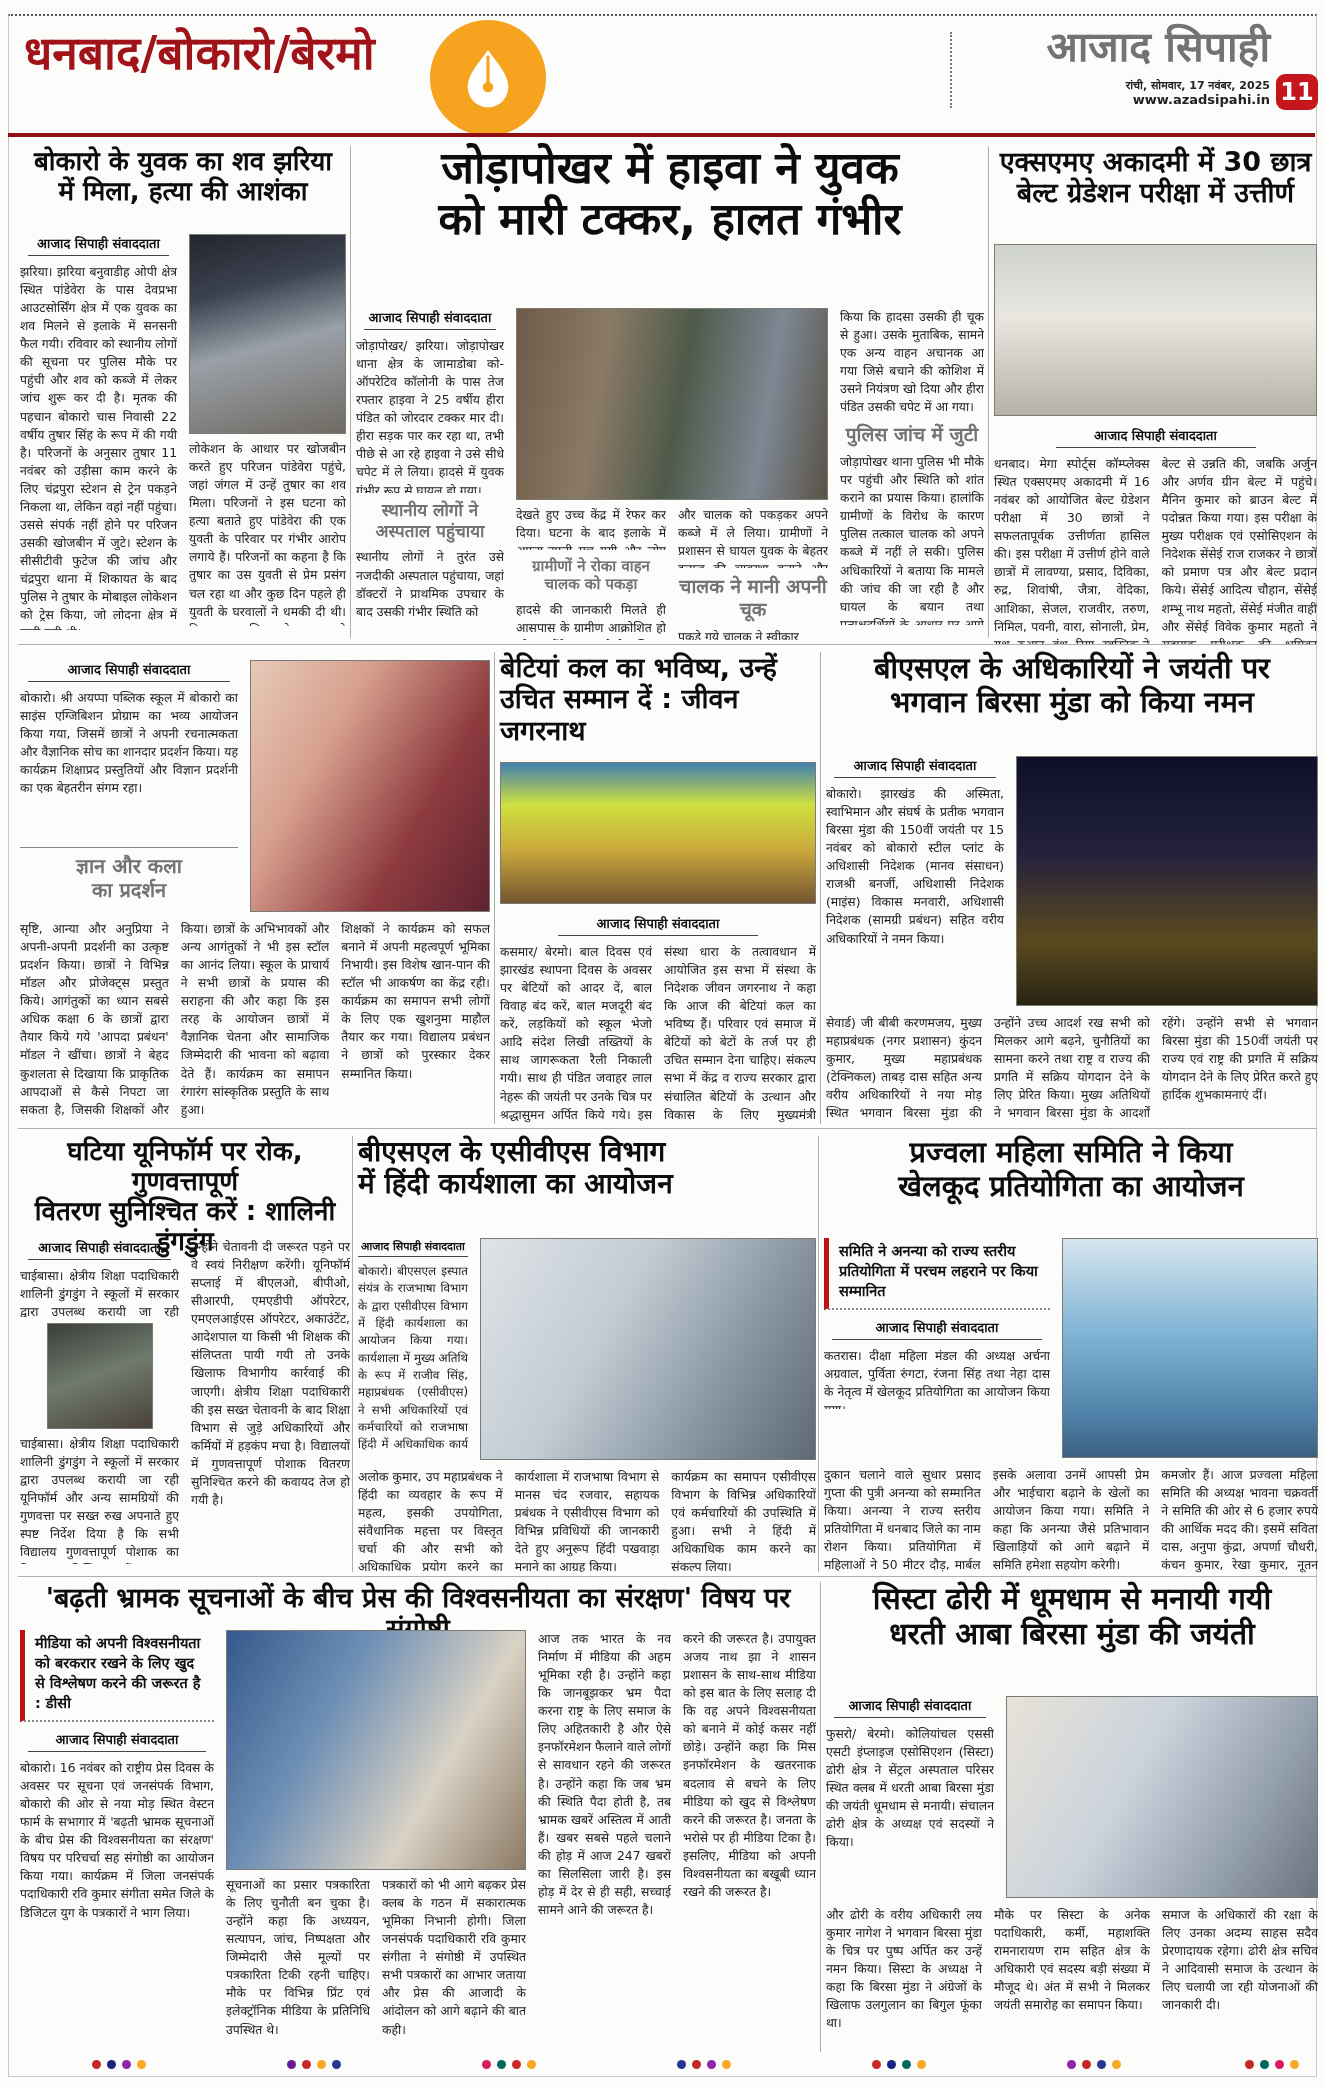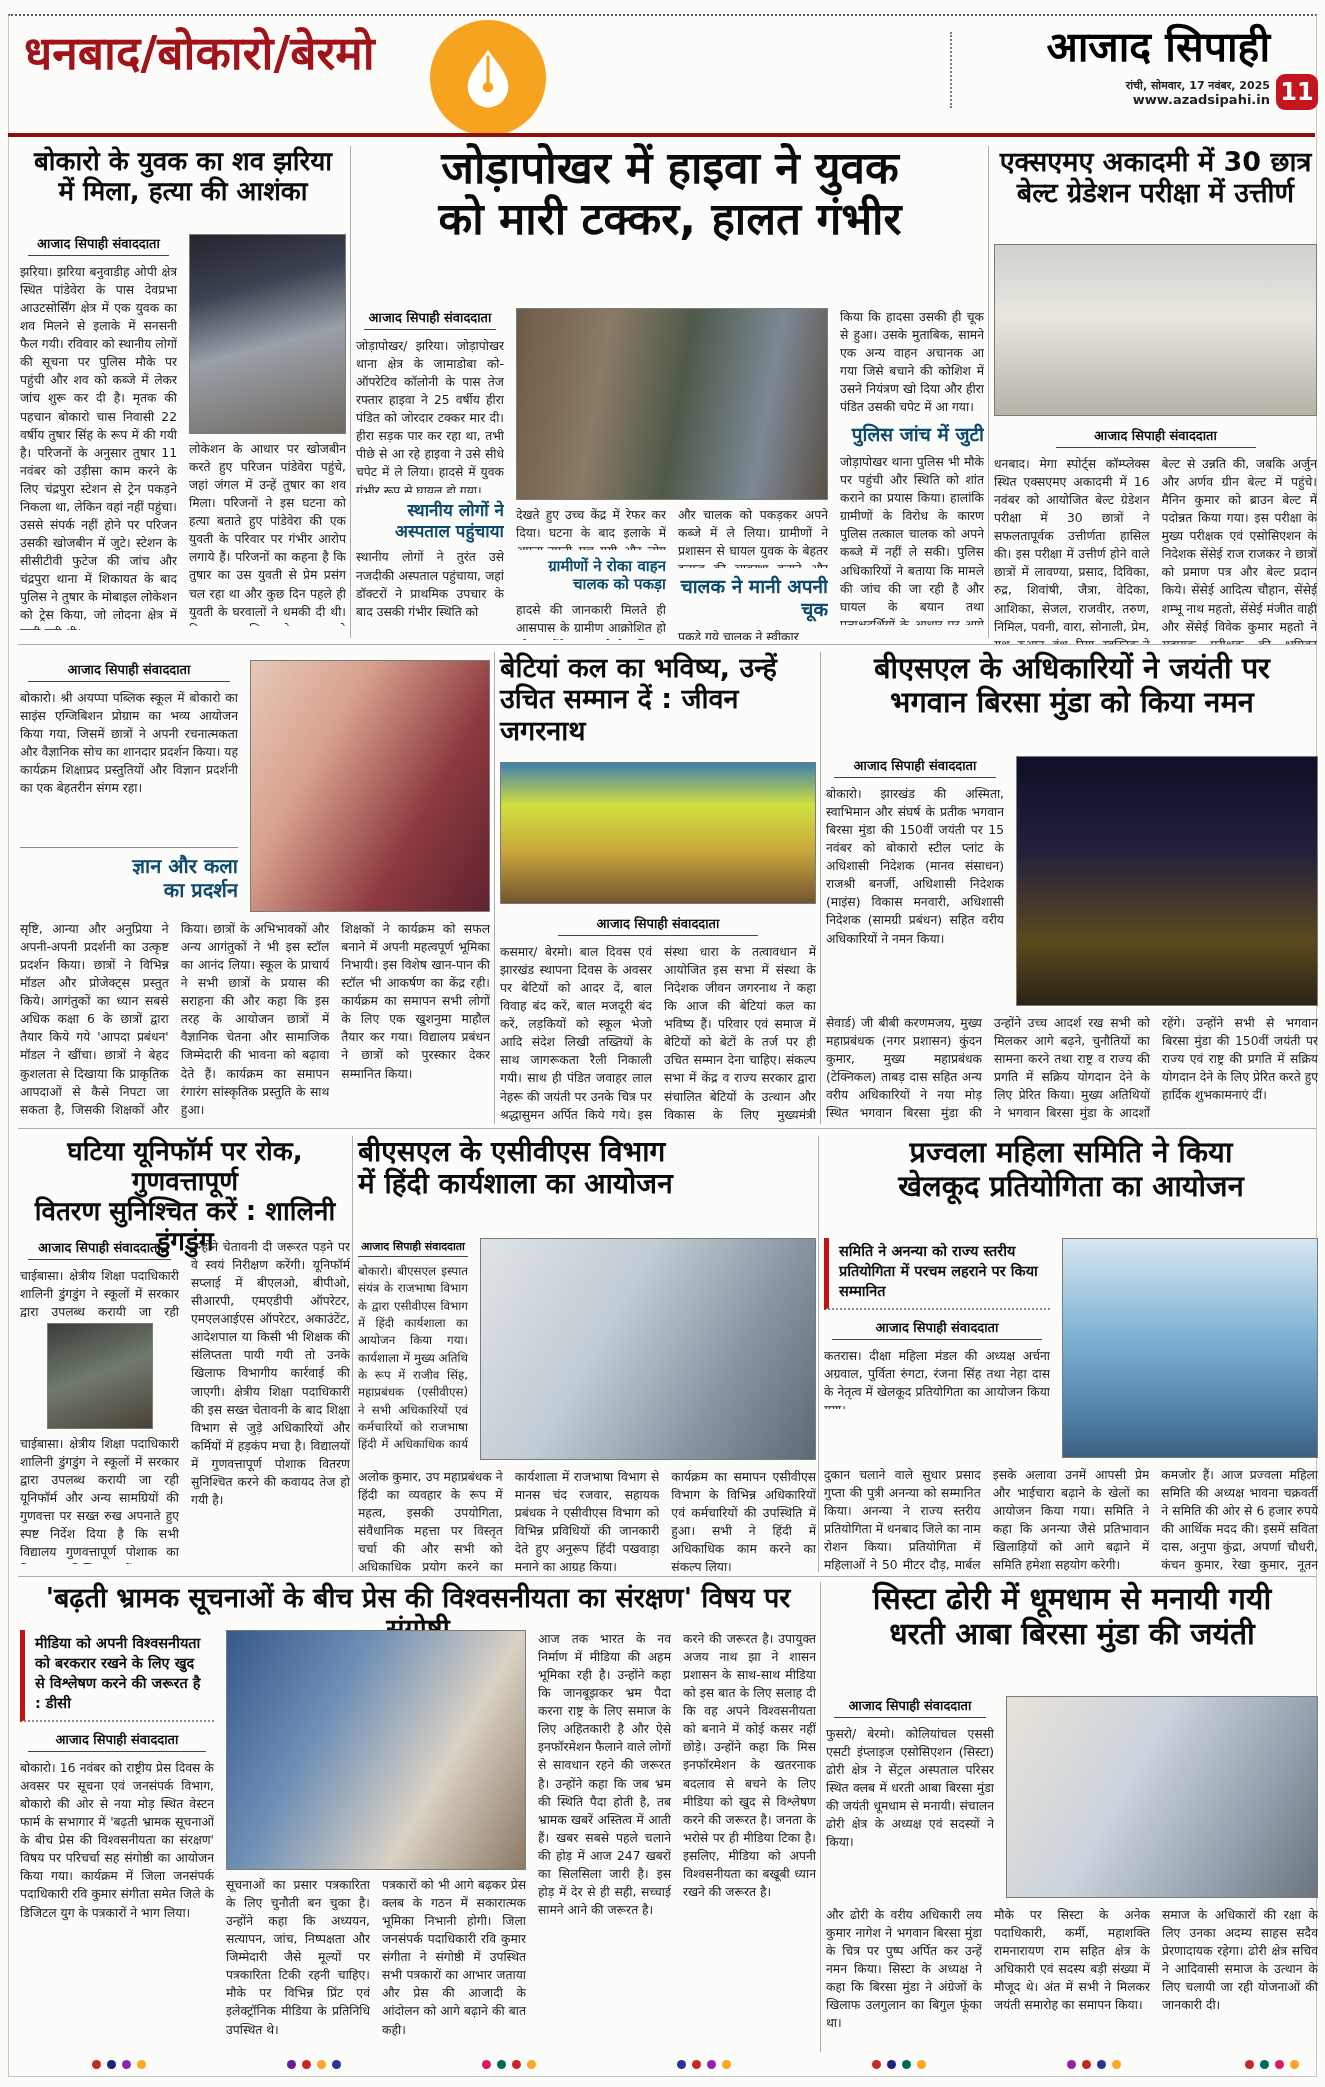--- a/index.html
+++ b/index.html
@@ -8,34 +8,34 @@
   .frame{position:absolute;left:8px;top:14px;width:1307px;height:2060px;
          border:1px solid #c6c6c2;border-top:2px dotted #555;background:transparent;}
   
   .region{position:absolute;left:24px;top:30px;font-size:46px;font-weight:800;color:#a01318;
           letter-spacing:0px;line-height:1.0;}
   .logo{position:absolute;left:430px;top:20px;width:116px;height:116px;border-radius:50%;
         background:#f6a41f;display:flex;align-items:center;justify-content:center;}
   .logo svg{width:70px;height:70px;}
   .mast-sep{position:absolute;left:950px;top:32px;height:76px;border-left:2px dotted #777;}
   .mast{position:absolute;left:965px;top:26px;width:305px;text-align:right;}
-  .mast .name{font-size:41px;font-weight:800;color:#000000;line-height:1.05;}
+  .mast .name{font-size:41px;font-weight:800;color:#737373;line-height:1.05;}
   .mast .date{font-size:11px;font-weight:700;margin-top:8px;color:#222;}
   .mast .site{font-size:13px;font-weight:700;color:#222;}
   .badge{position:absolute;left:1276px;top:74px;width:42px;height:36px;background:#c4161c;
          border-radius:9px;color:#fff;font-size:24px;font-weight:800;display:flex;
          align-items:center;justify-content:center;}
   .red-rule{position:absolute;left:8px;top:133px;width:1307px;height:4px;background:#8d0f12;}
   
   .art{position:absolute;}
   .hl{font-weight:800;white-space:pre-line;text-align:center;color:#0c0c0c;line-height:1.16;}
   .by{display:block;text-align:center;font-weight:700;font-size:13px;color:#111;
       border-bottom:1.5px solid #444;padding-bottom:3px;margin:0 8px 7px;}
   .bd{font-size:12.3px;line-height:1.47;text-align:justify;color:#1c1c1c;overflow:hidden;}
-  .sh{font-weight:800;text-align:right;font-size:17px;line-height:1.22;margin:7px 0;color:#0c4a6e;}
+  .sh{font-weight:800;text-align:center;font-size:17px;line-height:1.22;margin:7px 0;color:#737373;}
   .sf{border-left:5px solid #c01212;padding:3px 6px 7px 10px;font-weight:700;font-size:14.5px;
       line-height:1.38;border-bottom:2px dotted #888;color:#101010;}
   .cols{display:flex;gap:12px;}
   .c{flex:1;min-width:0;overflow:hidden;}
   .ph{border:1px solid #7a7a76;box-sizing:border-box;}
   
   .p-portrait{background:linear-gradient(165deg,#23262e 0%,#3c4250 28%,#9aa0a8 55%,#6f6a62 100%);}
   .p-accident{background:linear-gradient(100deg,#6e5a48 0%,#8a7a66 28%,#4f5a4a 52%,#7d8894 78%,#5a5246 100%);}
   .p-karate{background:linear-gradient(180deg,#cfd3cd 0%,#e8e6df 42%,#b5b3a8 100%);}
   .p-science{background:linear-gradient(120deg,#e7c9b8 0%,#d7a08e 32%,#8e3b3f 68%,#5e2330 100%);}

